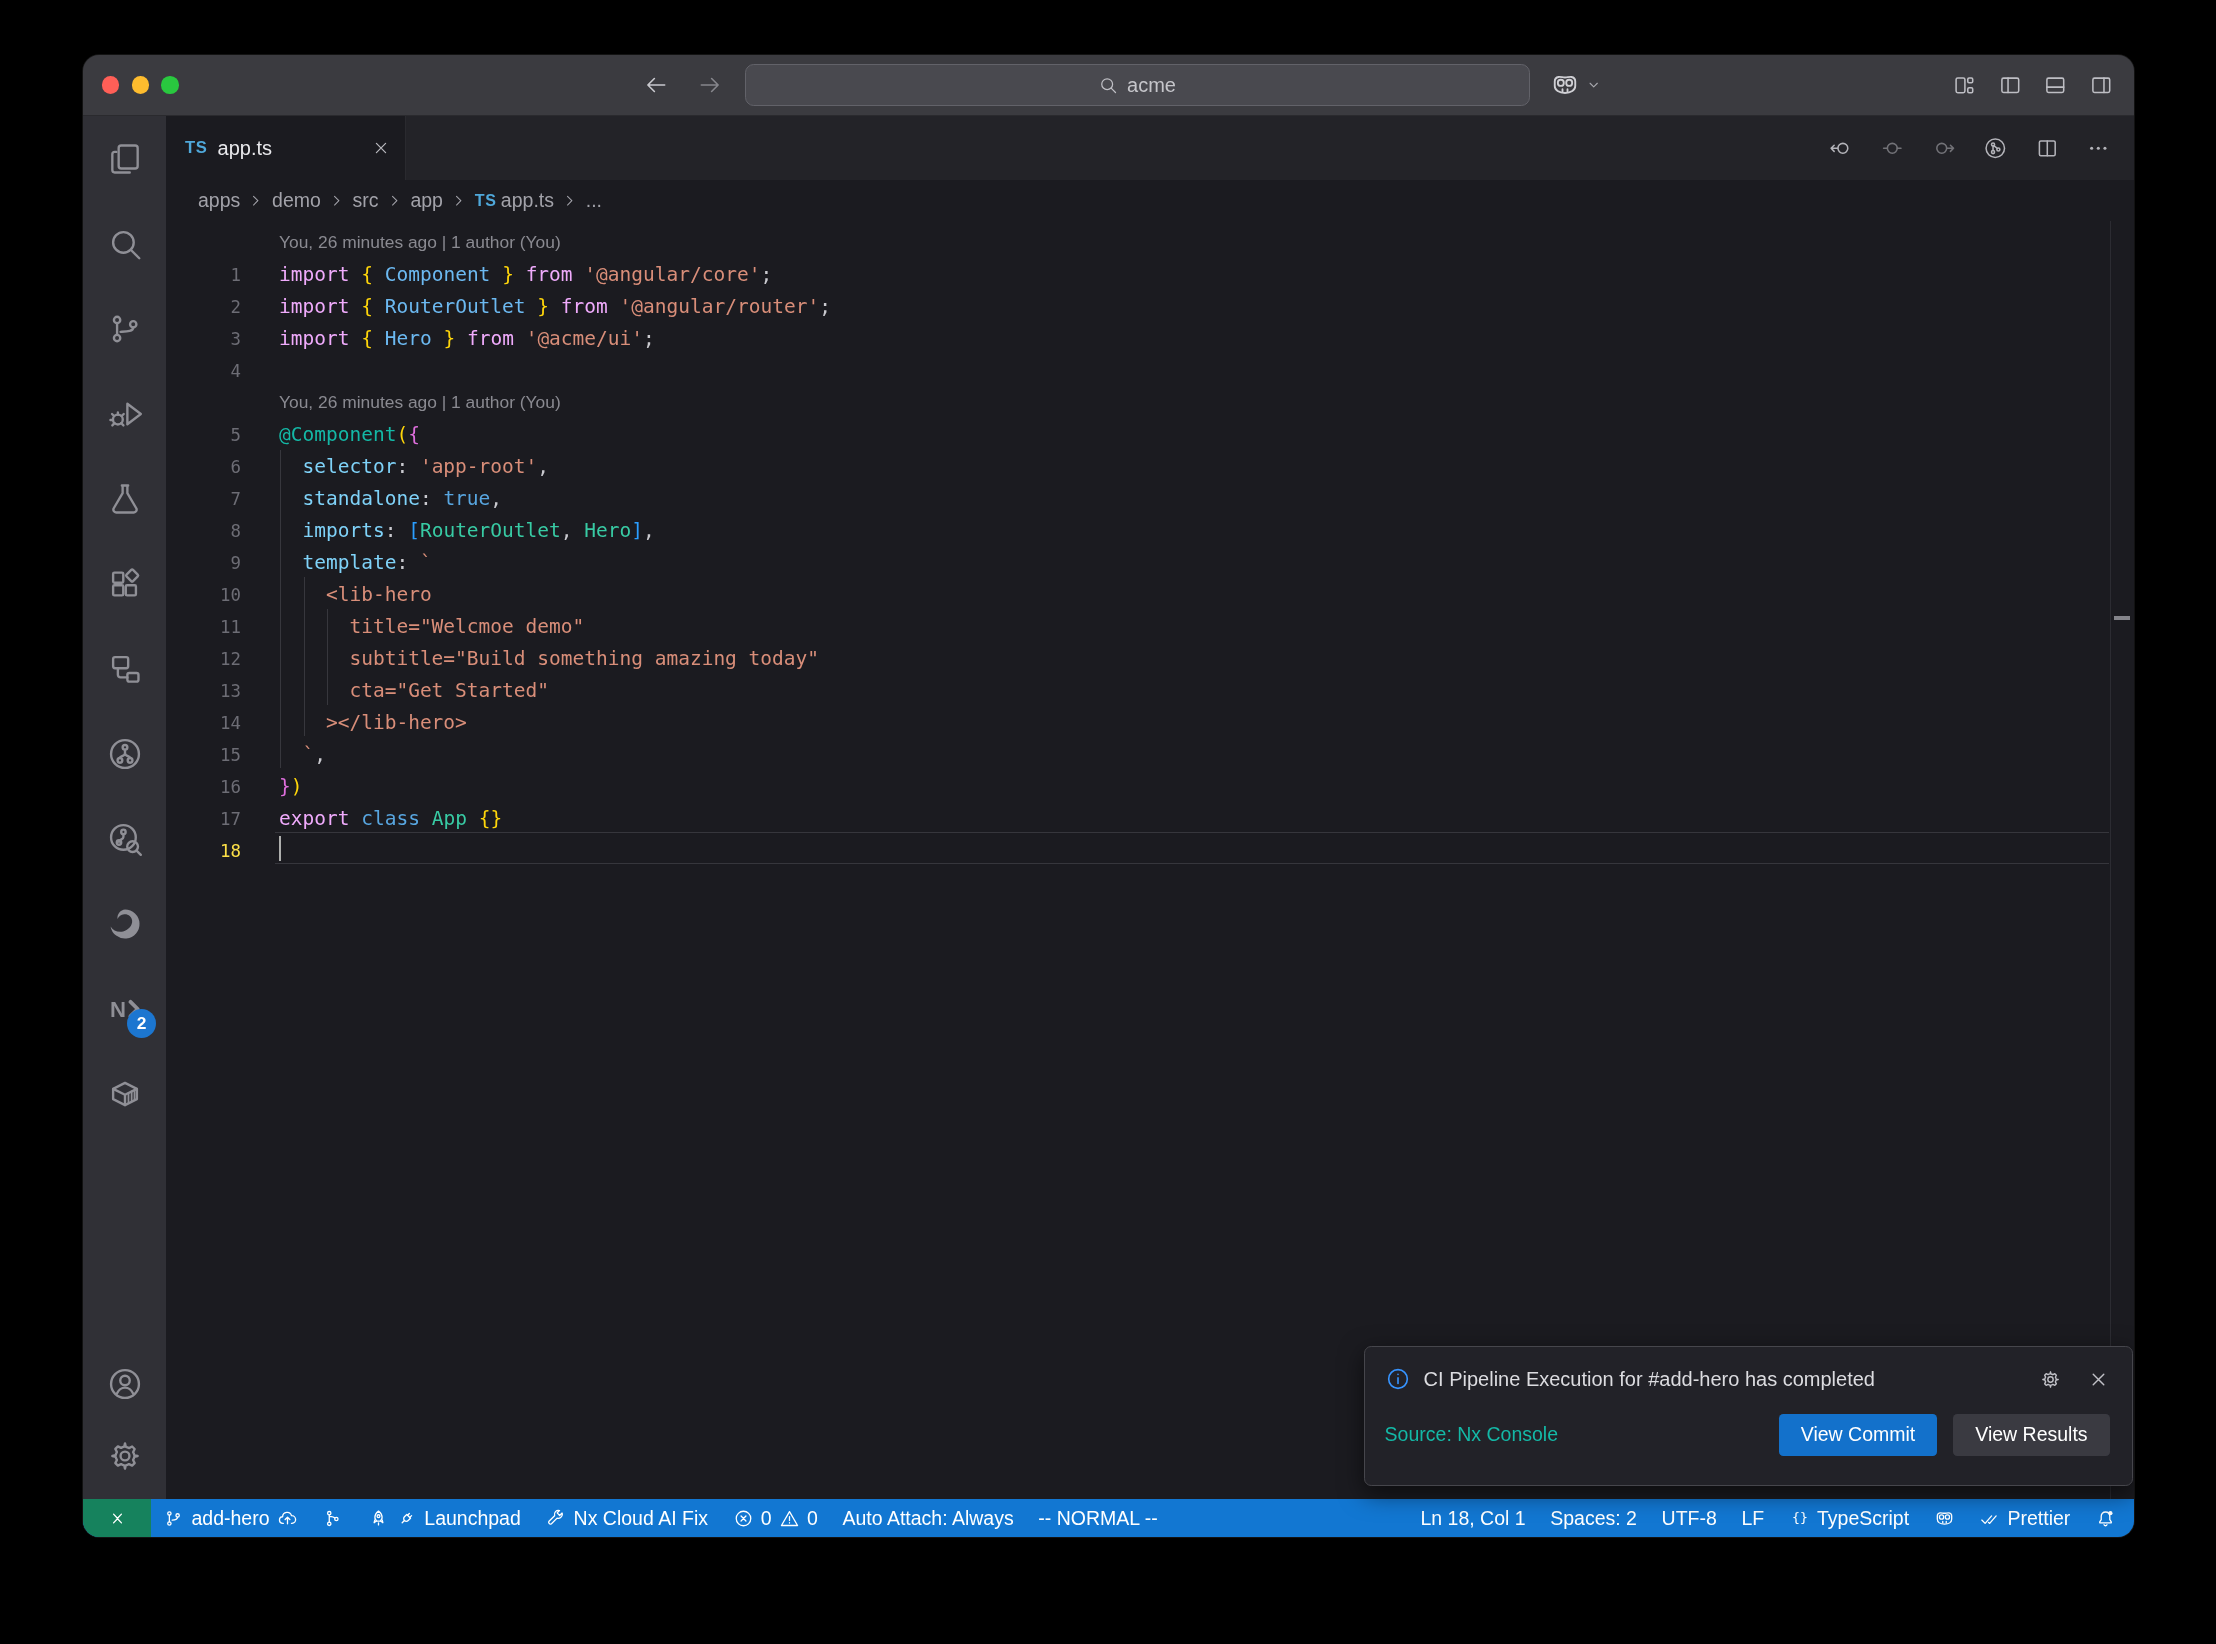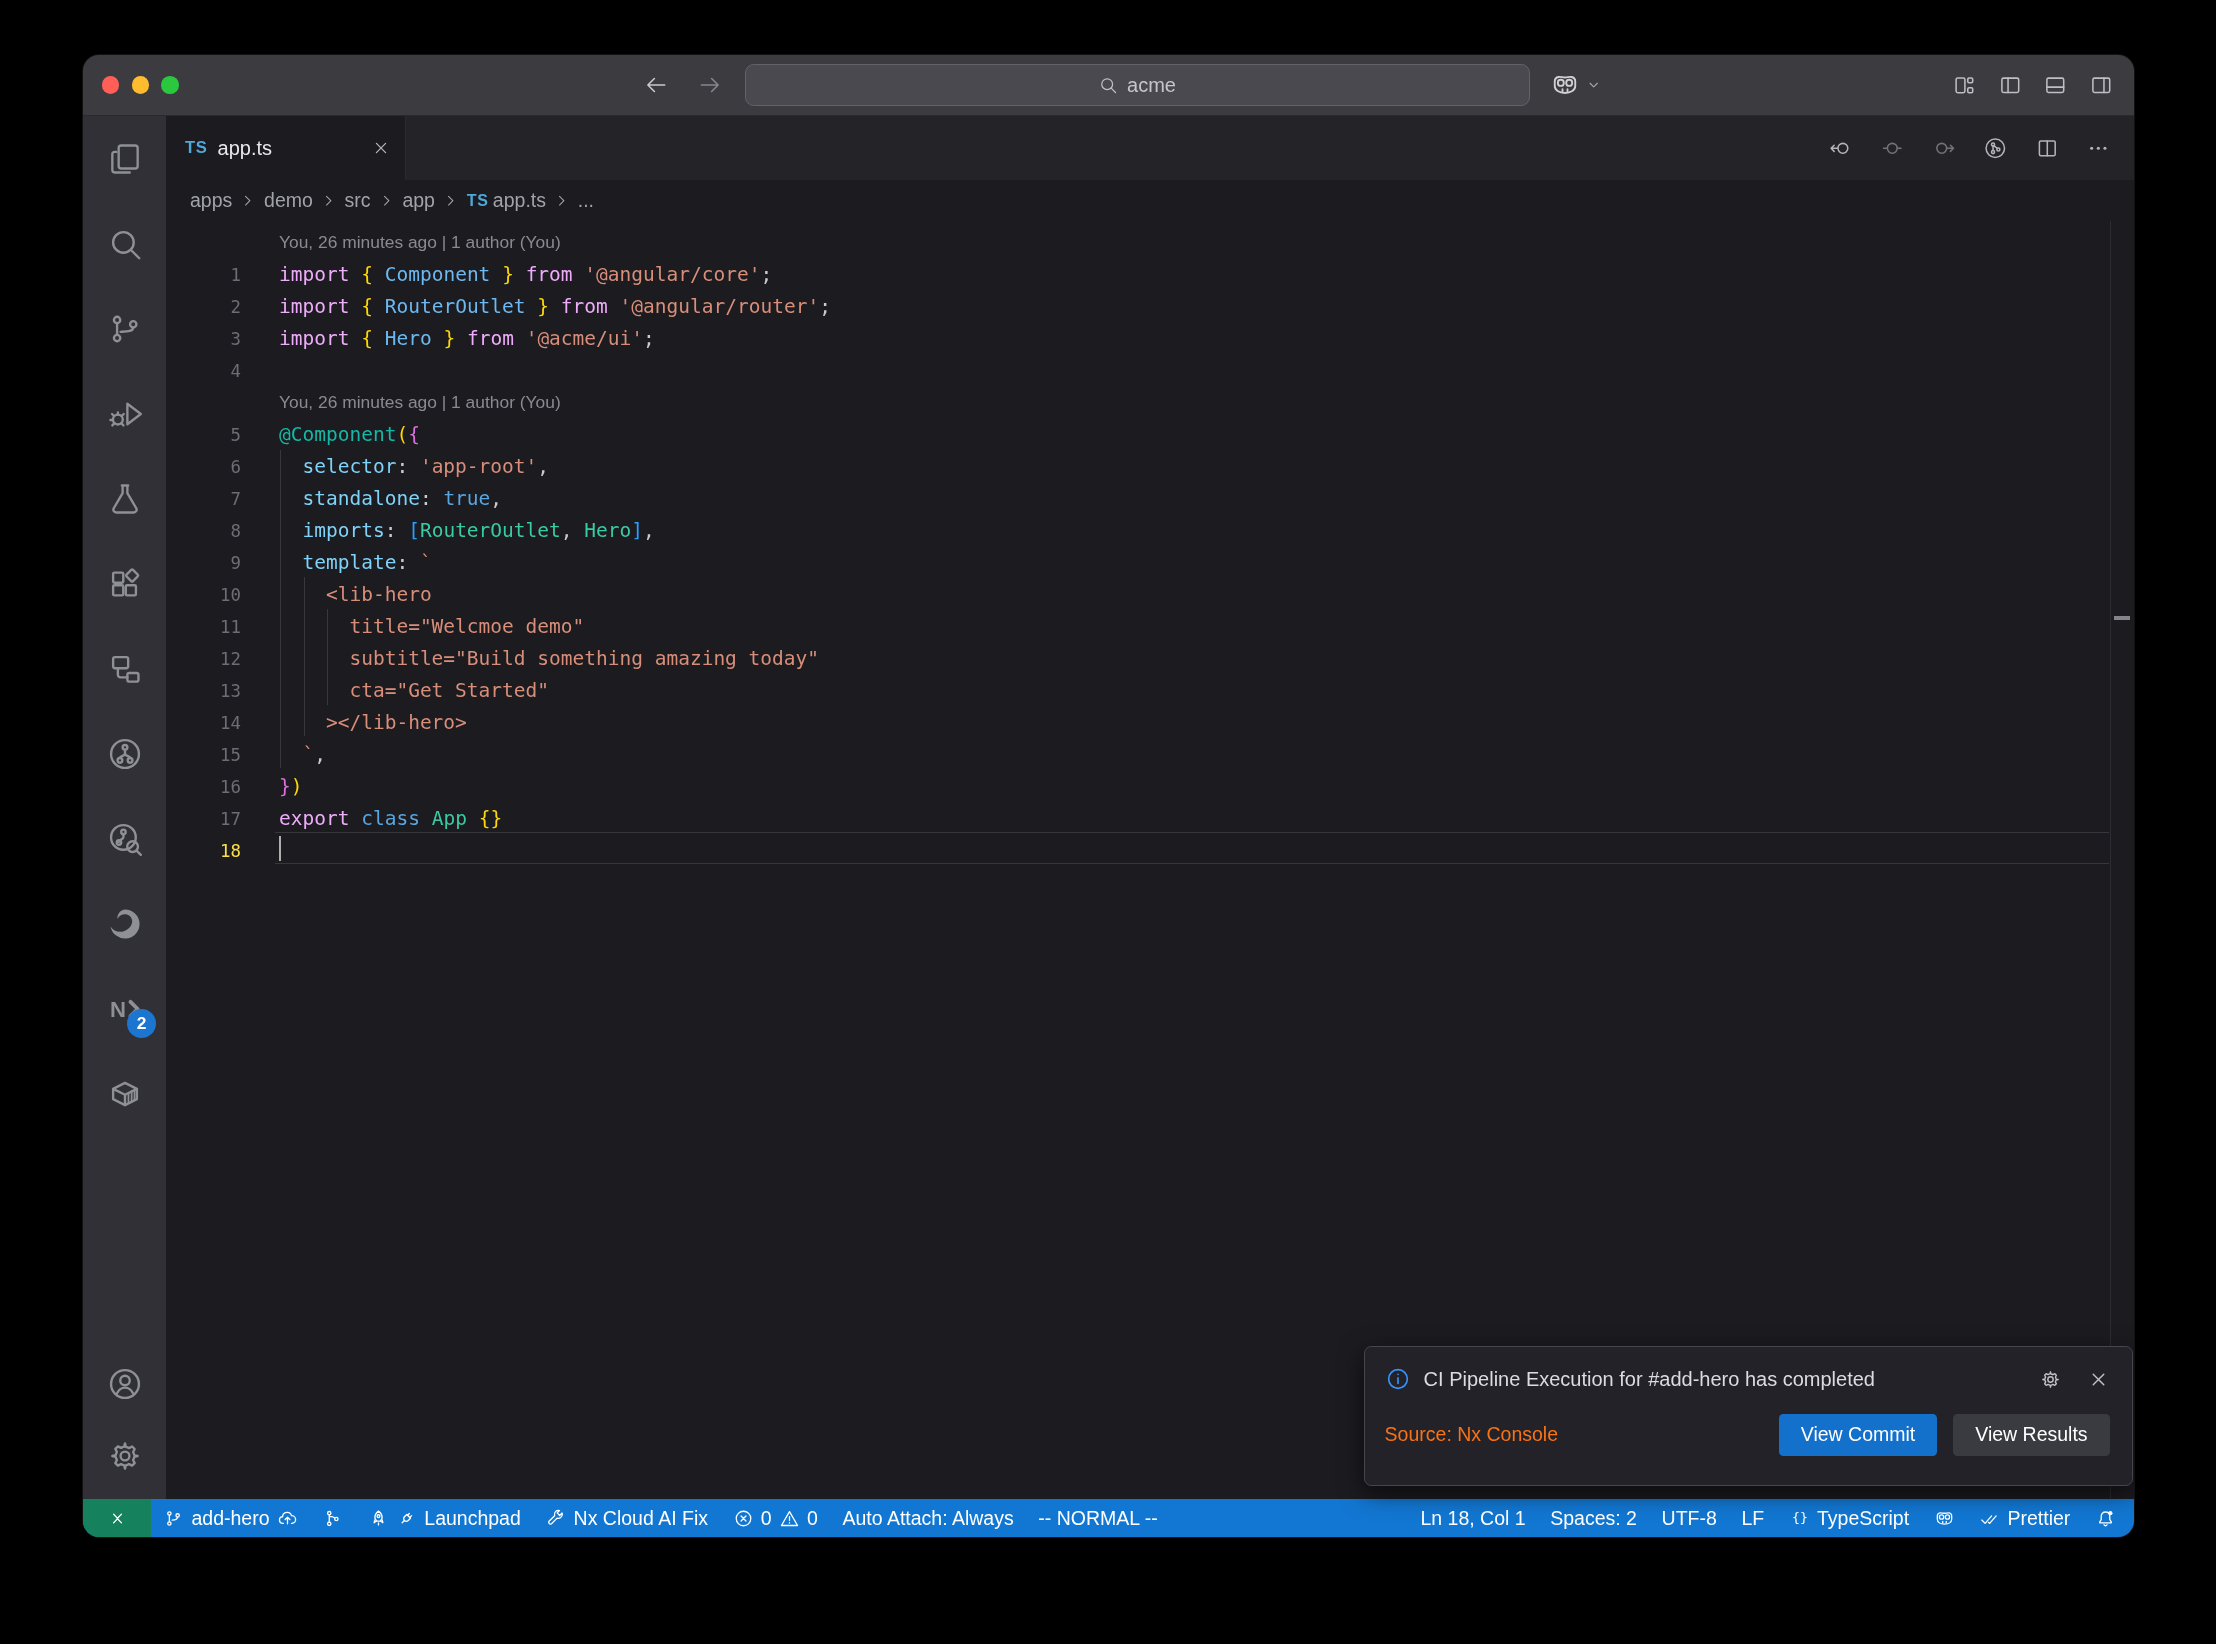--- a/index.html
+++ b/index.html
@@ -48,21 +48,21 @@
   .tabstrip { height:64px; flex:none; background:#232328; display:flex; align-items:stretch; }
   .tab { width:240px; background:#1B1B20; display:flex; align-items:center; padding:0 14.5px 0 19px; gap:10px; border-right:0.7px solid #2A2A2F; }
   .tab-ts { color:#4FA8DA; font-weight:bold; font-size:16.6px; letter-spacing:0.7px; }
   .tab-label { color:#E9E9EC; font-size:20px; }
   .tab-close { margin-left:auto; width:20px; height:20px; color:#B5B5BA; }
   .editor-actions { margin-left:auto; display:flex; align-items:center; gap:27px; padding-right:23px; color:#B3B3B9; }
   .editor-actions .icon{width:24.6px;height:24.6px;}
   .editor-actions .icon.dim{opacity:.55;}
 
   
-  .breadcrumbs { height:41px; flex:none; background:#1B1B20; display:flex; align-items:center; padding-left:24px; gap:7.2px;
+  .breadcrumbs { height:41px; flex:none; background:#1B1B20; display:flex; align-items:center; padding-left:32px; gap:7.2px;
                  color:#A2A2A9; font-size:19.5px; }
   .bc-ts { color:#4FA8DA; font-weight:bold; font-size:16px; margin-right:4.3px; letter-spacing:0.7px;}
   .bc-item{display:flex;align-items:center;}
 
   
   .editor { flex:1; position:relative; background:#1B1B20; overflow:hidden; font-family:"DejaVu Sans Mono", monospace; }
   .code-rows { padding-top:5.8px; position:relative; z-index:2; }
   .crow { height:32px; display:flex; align-items:center; white-space:pre; }
   .crow .ln { width:75px; text-align:right; color:#6D6D75; font-size:17.4px; flex:none; }
   .crow.current .ln { color:#fde047; }
@@ -88,21 +88,21 @@
   
   .toast { position:absolute; right:1.4px; bottom:51px; width:769px; height:140px; background:#222228;
            border:0.7px solid #46464C; border-radius:7.2px; padding:19px 22px 17.4px 20px; z-index:10;
            box-shadow:0 7.2px 24.6px rgba(0,0,0,.55); display:flex; flex-direction:column; }
   .toast-head { display:flex; align-items:center; gap:13px; }
   .toast-info { width:26px; height:26px; color:#3794FF; }
   .toast-title { flex:1; color:#DCDCE0; font-size:20px; }
   .toast-gear,.toast-close { width:23px;height:23px;color:#C0C0C6; }
   .toast-gear{margin-right:11.6px;}
   .toast-body { margin-top:22px; display:flex; align-items:center; }
-  .toast-source { flex:1; color:#f97316; font-size:19.5px; }
+  .toast-source { flex:1; color:#14b8a6; font-size:19.5px; }
   .toast-btn { border:none; border-radius:4.3px; padding:9.4px 22px; font-size:19.5px; color:#fff; font-family:"Liberation Sans",sans-serif; }
   .toast-btn.primary{background:#1371CB;}
   .toast-btn.secondary{background:#3A3A41;margin-left:16px;}
 </style>
 </head>
 <body>
 
 <div class="window">
 
   <div class="titlebar">

